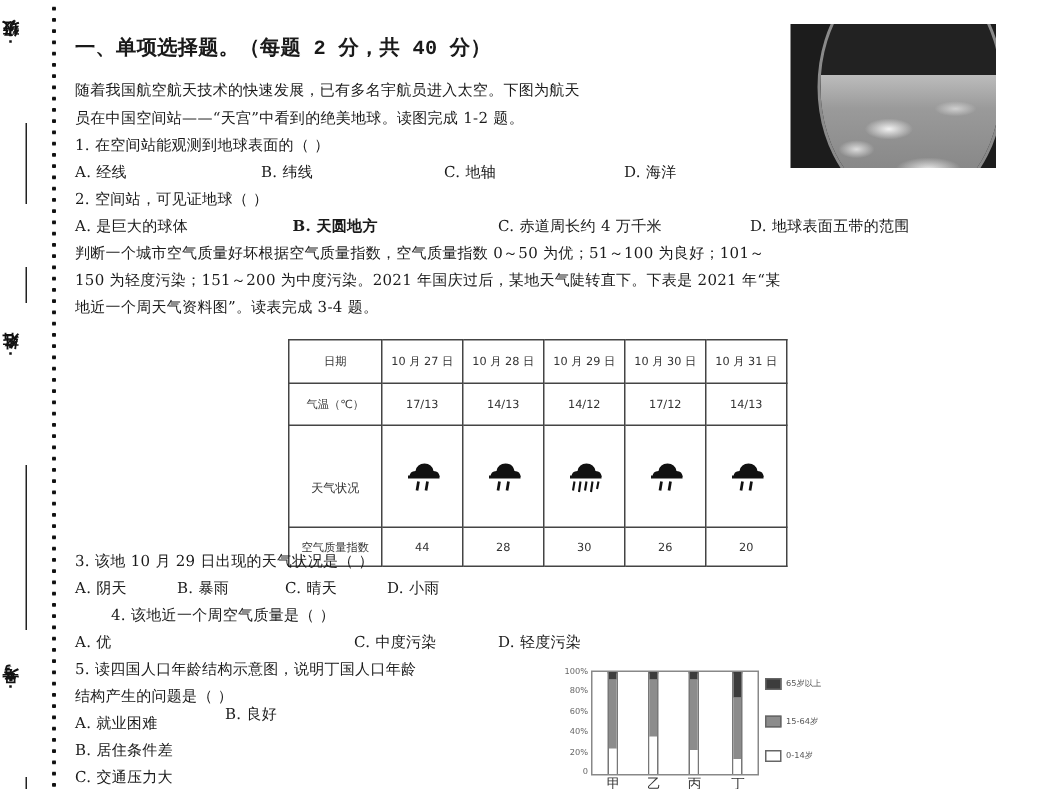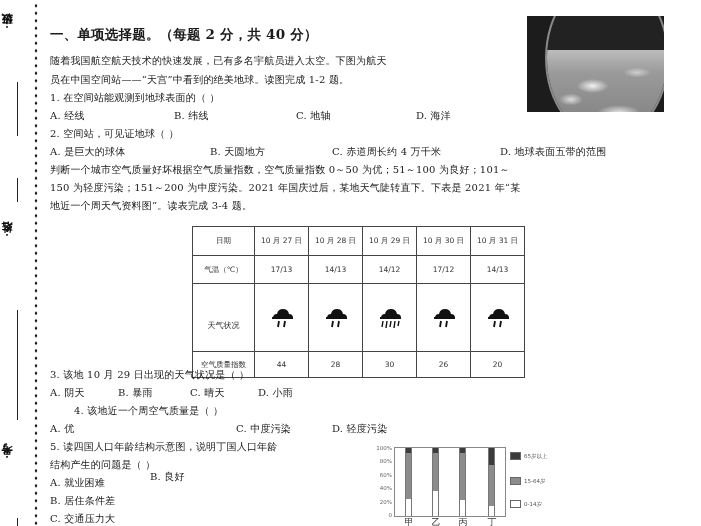--- a/index.html
+++ b/index.html
@@ -60,21 +60,21 @@
 
 <div class="margin-label" style="top:4px;height:30px;">班级：</div>
 <div class="vline" style="top:82px;height:54px;"></div>
 <div class="vline" style="top:178px;height:24px;"></div>
 <div class="margin-label" style="top:208px;height:34px;">姓名：</div>
 <div class="vline" style="top:310px;height:110px;"></div>
 <div class="margin-label" style="top:430px;height:34px;">考号：</div>
 <div class="vline" style="top:518px;height:8px;"></div>
 <div class="dots"></div>
 
-<div class="line heading" style="top:25px;">一、单项选择题。（每题 2 分，共 40 分）</div>
+<div class="line heading" style="top:25px;font-family:Liberation Mono, monospace;">一、单项选择题。（每题 2 分，共 40 分）</div>
 
 <div class="line" style="top:52px;">随着我国航空航天技术的快速发展，已有多名宇航员进入太空。下图为航天</div>
 <div class="line" style="top:71px;">员在中国空间站——“天宫”中看到的绝美地球。读图完成 1-2 题。</div>
 
 <div class="photo">
   <div class="window">
     <div class="earth"></div>
   </div>
 </div>
 
@@ -82,21 +82,21 @@
 <div class="line" style="top:107px;width:600px;">
   <span class="opt" style="left:0;">A. 经线</span>
   <span class="opt" style="left:124px;">B. 纬线</span>
   <span class="opt" style="left:246px;">C. 地轴</span>
   <span class="opt" style="left:366px;">D. 海洋</span>
 </div>
 
 <div class="line" style="top:125px;">2. 空间站，可见证地球（    ）</div>
 <div class="line" style="top:143px;width:630px;">
   <span class="opt" style="left:0;">A. 是巨大的球体</span>
-  <span class="opt" style="left:160px;">B. 天圆地方</span>
+  <span class="opt" style="left:145px;font-weight:bold;">B. 天圆地方</span>
   <span class="opt" style="left:282px;">C. 赤道周长约 4 万千米</span>
   <span class="opt" style="left:450px;">D. 地球表面五带的范围</span>
 </div>
 
 <div class="line" style="top:161px;">判断一个城市空气质量好坏根据空气质量指数，空气质量指数 0～50 为优；51～100 为良好；101～</div>
 <div class="line" style="top:179px;">150 为轻度污染；151～200 为中度污染。2021 年国庆过后，某地天气陡转直下。下表是 2021 年“某</div>
 <div class="line" style="top:197px;">地近一个周天气资料图”。读表完成 3-4 题。</div>
 
 <table class="weather">
   <tbody>

